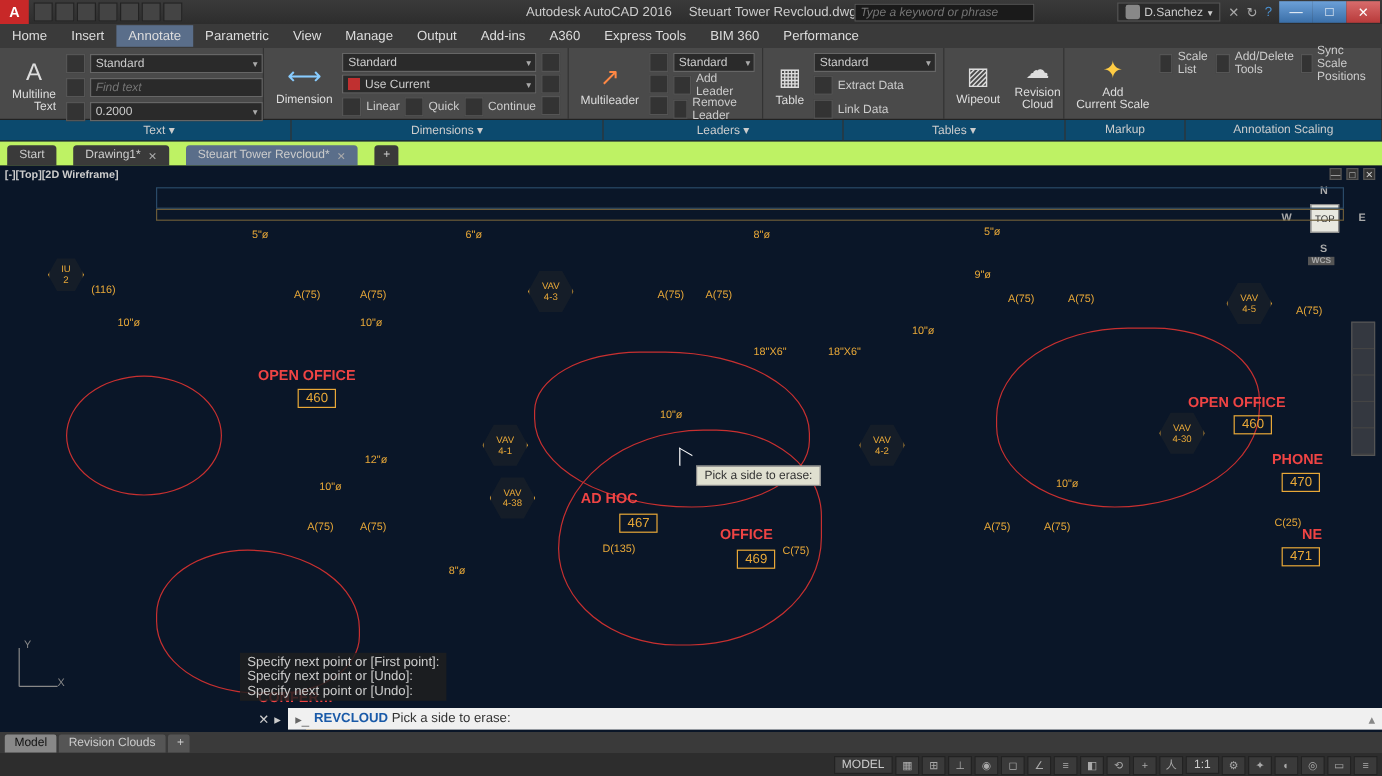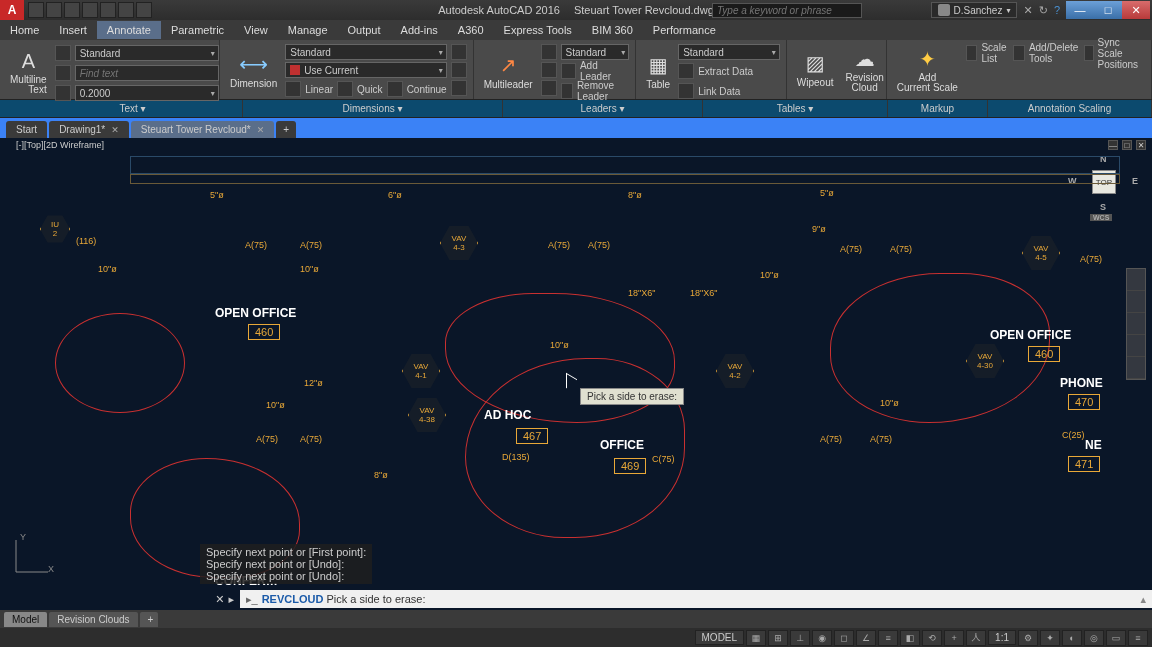--- a/index.html
+++ b/index.html
@@ -35,40 +35,40 @@
 .combo { background:#2a2a2a; border:1px solid #666; height:16px; color:#ccc; font-size:10px; padding:0 14px 0 4px; position:relative; display:flex; align-items:center; }
 .combo::after { content:"▾"; position:absolute; right:3px; font-size:8px; color:#aaa; }
 .smallrow { height:18px; display:flex; align-items:center; gap:4px; color:#ccc; font-size:10px; }
 .smallic { width:16px; height:16px; background:#333; border:1px solid #555; display:inline-block; }
 
 
 .panellabels { height:18px; background:#0c4a6e; display:flex; color:#ccc; font-size:10px; border-bottom:1px solid #222;padding-left:23px; }
 .panellabels div { border-right:1px solid #333; display:flex; align-items:center; justify-content:center; }
 
 
-.filetabs { height:20px; background:#3b82f6; display:flex; align-items:flex-end; padding-left:6px; gap:2px; }
+.filetabs { height:20px; background:#bef264; display:flex; align-items:flex-end; padding-left:6px; gap:14px; }
 .ftab { background:#3a3a3a; color:#ccc; font-size:10px; padding:3px 10px; border-radius:3px 3px 0 0; display:flex; align-items:center; gap:6px; }
 .ftab.active { background:#5a6e8a; }
 .ftab .closex { font-size:9px; color:#aaa; }
 .ftab.plus { width:20px; justify-content:center; padding:3px 0; }
 
 
 .drawing { position:relative; height:472px; background:#0a1628; overflow:hidden; }
-.vplabel { position:absolute; top:2px; left:16px; color:#ccc; font-size:9px; }
+.vplabel { position:absolute; top:2px; left:4px; color:#ccc; font-size:9px;font-weight:bold; }
 .vpctrls { position:absolute; top:2px; right:6px; display:flex; gap:4px; }
 .vpctrls span { width:10px; height:10px; background:#333; border:1px solid #555; font-size:8px; color:#ccc; display:flex; align-items:center; justify-content:center; }
 .viewcube { position:absolute; top:18px; right:22px; width:52px; height:52px; }
 .viewcube .face { position:absolute; top:14px; left:14px; width:24px; height:24px; background:#e8e8e0; display:flex; align-items:center; justify-content:center; font-size:8px; color:#333; border:1px solid #888; }
 .viewcube .dir { position:absolute; color:#aaa; font-size:9px; font-weight:bold; }
 .navbar { position:absolute; top:130px; right:6px; width:20px; background:rgba(80,80,80,.6); border:1px solid #555; display:flex; flex-direction:column; }
 .navbar div { height:22px; border-bottom:1px solid #444; }
 
 
 .cad { position:absolute; inset:0; }
-.rm { position:absolute; color:#ffffff; font-size:12px; font-weight:bold; }
+.rm { position:absolute; color:#ef4444; font-size:12px; font-weight:bold; }
 .rmno { position:absolute; color:#e8a838; font-size:11px; border:1px solid #e8a838; padding:1px 6px; }
 .dim { position:absolute; color:#e8a838; font-size:9px; }
 .hex { position:absolute; width:38px; height:38px; border:1px solid #e8a838; transform:rotate(0deg); color:#e8a838; font-size:8px; display:flex; flex-direction:column; align-items:center; justify-content:center; clip-path: polygon(25% 5%, 75% 5%, 100% 50%, 75% 95%, 25% 95%, 0 50%); background:rgba(232,168,56,0.05); }
 .duct { position:absolute; background:none; border:1px solid #486890; }
 .red { position:absolute; border:1px solid #c83030; border-radius:50%; }
 .tooltip { position:absolute; background:#e0e0d0; color:#333; font-size:10px; padding:2px 6px; border:1px solid #888; }
 .cursor { position:absolute; width:12px; height:18px; }
 .cursor::before { content:""; position:absolute; border-left:1px solid #fff; border-top:1px solid #fff; width:10px; height:14px; transform:skewY(30deg); }
 
 

